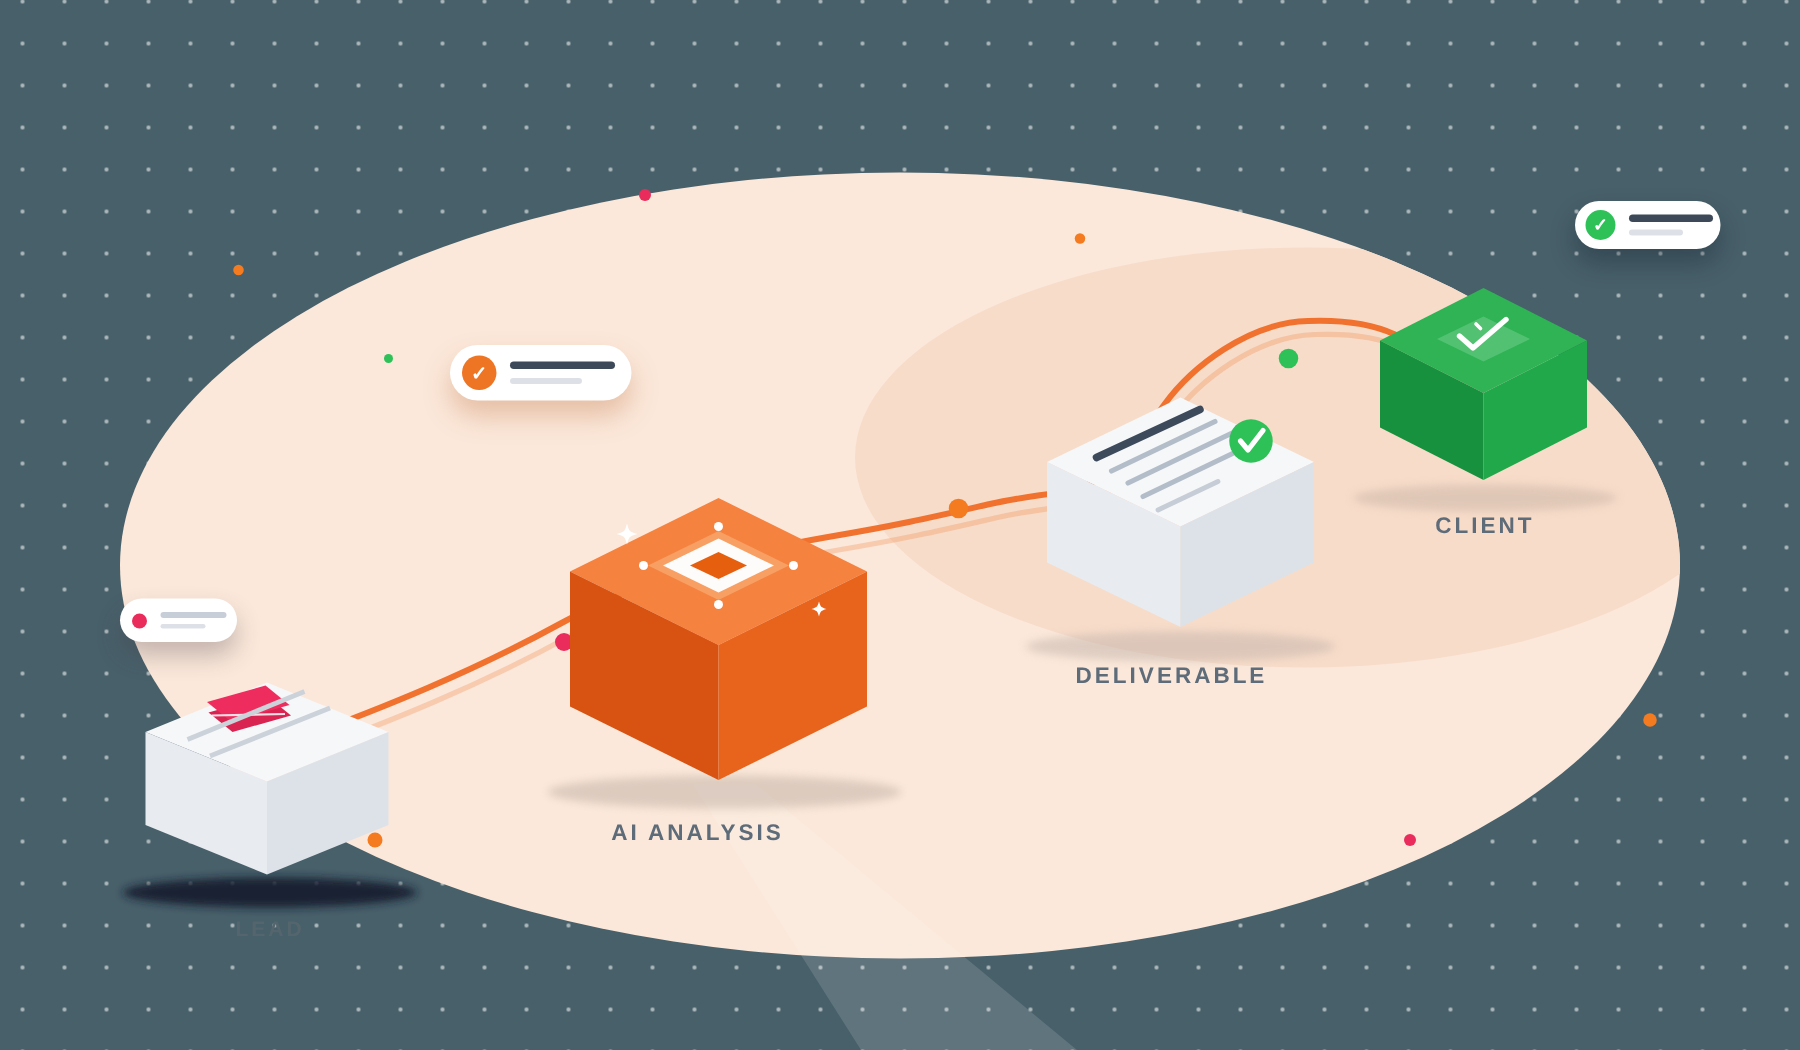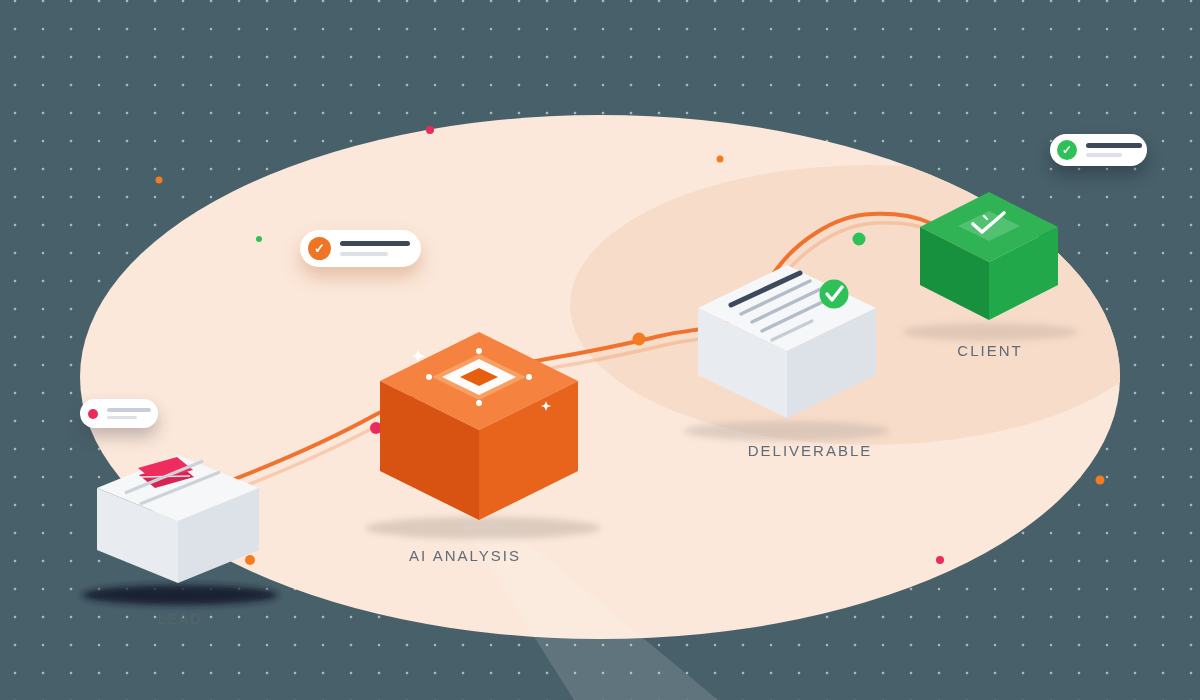--- a/index.html
+++ b/index.html
@@ -31,21 +31,21 @@
   .f-green{fill:var(--accent-green,#2ec158);}
   .f-orange{fill:var(--accent-orange,#f47b20);}
   .f-pink{fill:var(--accent-pink,#e92c5c);}
   .s-doc-dark{stroke:var(--doc-line-dark,#3d4a5c);}
   .s-doc-gray{stroke:var(--doc-line-gray,#b3bdc9);}
   .s-ribbon{stroke:var(--ribbon-gray,#ccd2d9);}
 
   
   .node-label{
     position:absolute;transform:translateX(-50%);
-    font-weight:400;font-size:15px;letter-spacing:2px;
+    font-weight:700;font-size:15px;letter-spacing:2px;
     color:var(--label,#5e6b79);white-space:nowrap;
   }
   .node-label.on-dark{color:var(--label-dark-bg,#55656d);font-size:14px;}
 
   
   .pill{position:absolute;background:#fff;display:flex;align-items:center;box-sizing:border-box;}
   .pill-lead{left:80px;top:399px;width:78px;height:29px;border-radius:15px;padding-left:8px;
     box-shadow:0 9px 16px rgba(70,60,70,.30);}
   .pill-mid{left:300px;top:230px;width:121px;height:37px;border-radius:19px;padding-left:8px;
     box-shadow:0 10px 18px rgba(205,140,100,.45);}
@@ -170,16 +170,16 @@
   <div class="pill pill-tr">
     <span class="pill-icon green">✓</span>
     <span class="pill-lines">
       <span class="pill-line dark" style="width:56px"></span>
       <span class="pill-line light" style="width:36px;height:3.5px;margin-top:5px"></span>
     </span>
   </div>
 
   <div class="node-label on-dark" style="left:180px;top:611px">LEAD</div>
   <div class="node-label" style="left:465px;top:547px">AI ANALYSIS</div>
-  <div class="node-label" style="left:810px;top:442px">DELIVERABLE</div>
+  <div class="node-label" style="left:781px;top:442px">DELIVERABLE</div>
   <div class="node-label" style="left:990px;top:342px">CLIENT</div>
 
 </div>
 
 </body></html>

